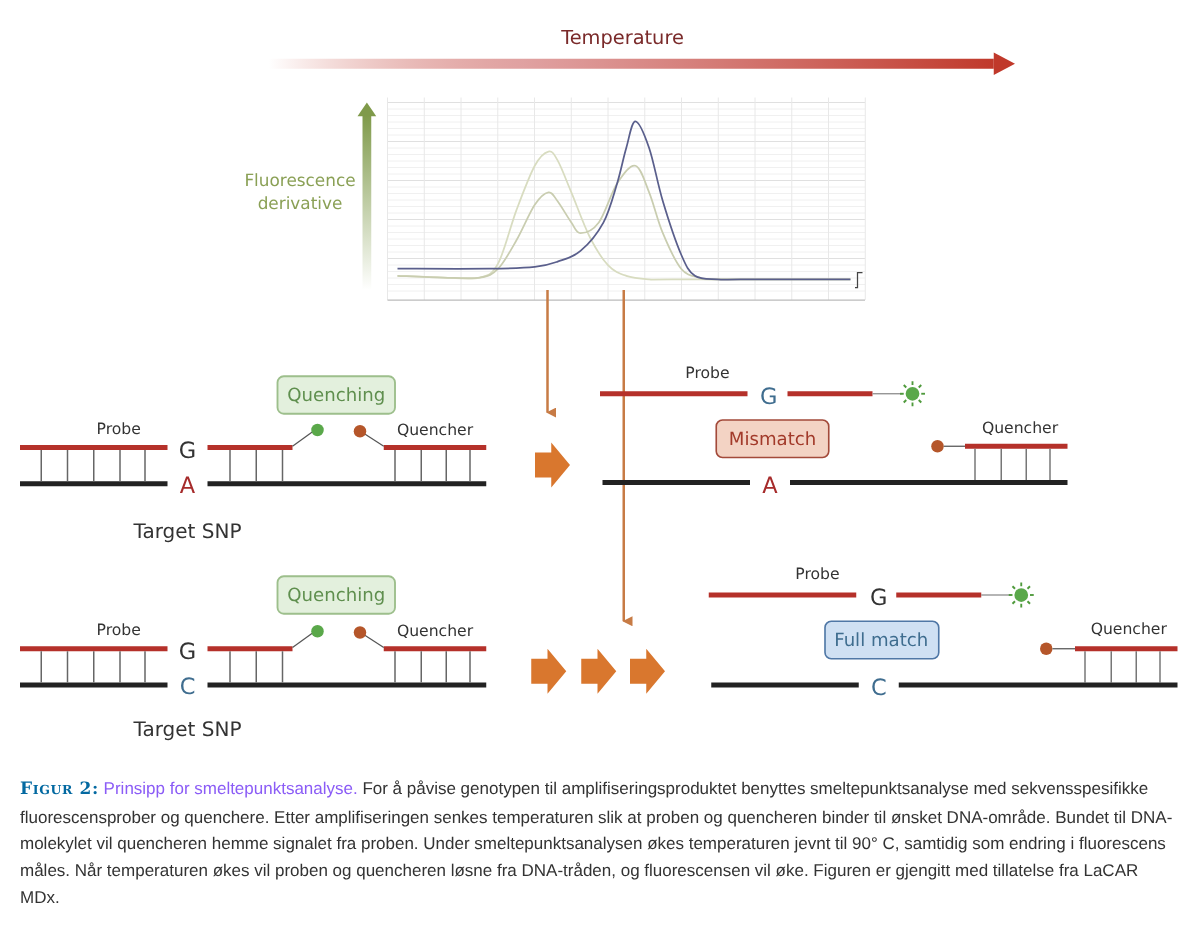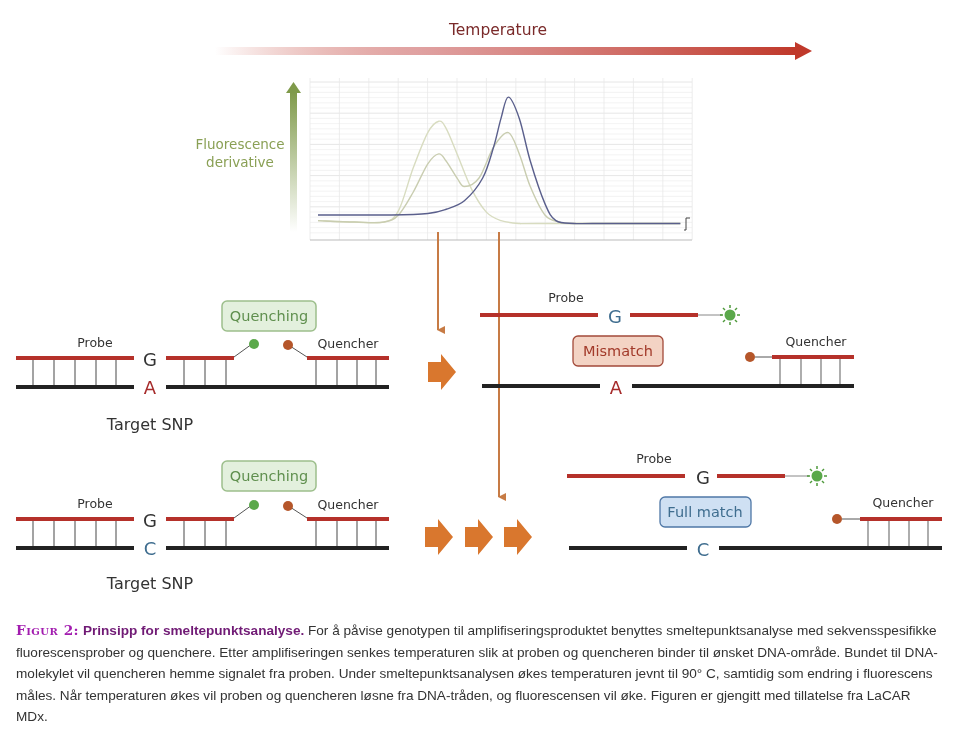--- a/index.html
+++ b/index.html
@@ -1,21 +1,21 @@
 <!DOCTYPE html>
 <html><head>
 <meta charset="utf-8">
 <style>
   html, body { margin:0; padding:0; background:#ffffff; }
   body { width:960px; height:744px; position:relative; overflow:hidden; font-family:"Liberation Sans", sans-serif; }
   #fig { position:absolute; left:0; top:0; width:960px; height:600px; }
   .lbl { font-family:"DejaVu Sans", sans-serif; }
   #caption { position:absolute; left:16px; top:620px; width:930px; font-family:"Liberation Sans", sans-serif; font-size:13.6px; line-height:21.5px; color:#333; }
-  #caption .fig-label { color:#a21caf; font-family:"DejaVu Serif", serif; font-weight:bold; font-variant:small-caps; letter-spacing:0.5px; }
-  #caption .fig-title { font-weight:bold; color:#701a75; }
+  #caption .fig-label { color:#0369a1; font-family:"DejaVu Serif", serif; font-weight:bold; font-variant:small-caps; letter-spacing:0.5px; }
+  #caption .fig-title { font-weight:normal; color:#8b5cf6; }
 </style>
 </head>
 <body>
 
 <svg id="fig" viewBox="0 0 960 600" xmlns="http://www.w3.org/2000/svg">
   <defs>
     <linearGradient id="tempGrad" x1="0" y1="0" x2="1" y2="0">
       <stop offset="0" stop-color="#c0392b" stop-opacity="0"></stop>
       <stop offset="0.35" stop-color="#d88a8a" stop-opacity="0.8"></stop>
       <stop offset="1" stop-color="#c0392b"></stop>

